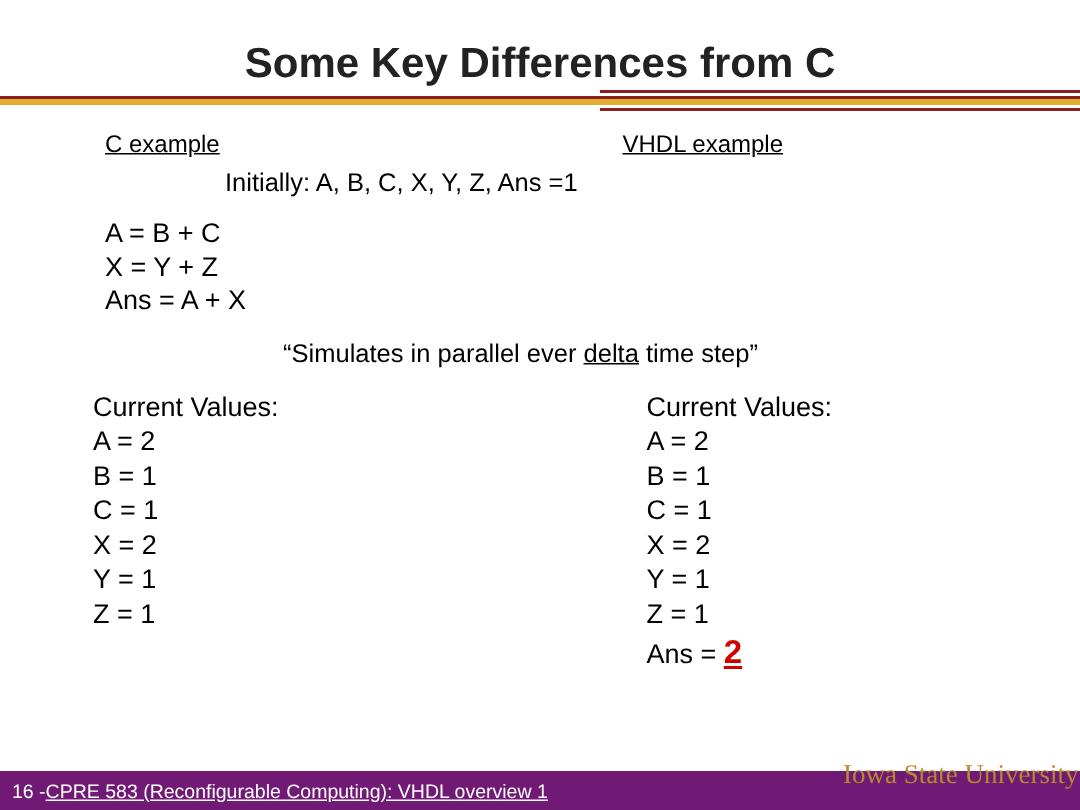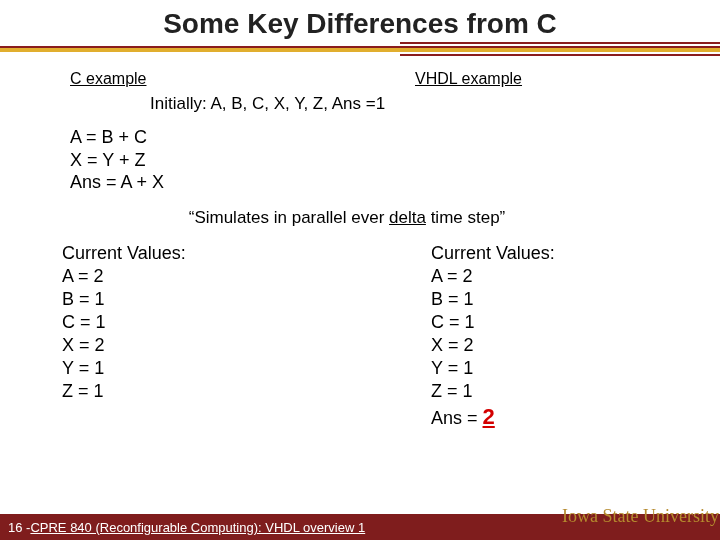--- a/index.html
+++ b/index.html
@@ -10,21 +10,21 @@
     background: #fff;
     font-family: Arial, Helvetica, sans-serif;
     color: #000;
     position: relative;
     overflow: hidden;
   }
   .title {
     font-size: 28px;
     font-weight: bold;
     text-align: center;
-    padding-top: 8px;
+    padding-top: 26px;
     color: #222;
   }
   .rule {
     margin-top: 6px;
     height: 6px;
     width: 100%;
     background: linear-gradient(to bottom, #8a1d1d 0 2px, #e1ae2e 2px 6px);
     position: relative;
   }
   .rule::after {
@@ -100,21 +100,21 @@
     line-height: 1.28;
   }
   .vals-left { padding-left: 62px; flex: 1; }
   .vals-right { padding-left: 40px; flex: 1; }
   .red-ul { color: #d30000; font-weight: bold; text-decoration: underline; font-size: 22px; }
   .footer {
     position: absolute;
     left: 0; bottom: 0;
     width: 100%;
     height: 26px;
-    background: #7f1d1d;
+    background: #701a75;
     color: #fff;
     font-size: 13px;
     padding-left: 8px;
     display: flex;
     align-items: center;
   }
   .footer .course { text-decoration: underline; }
   .footer .uni {
     position: absolute;
     right: 1px;
@@ -172,15 +172,15 @@
 Y = 1
 Z = 1</div>
     <div class="vals-block">
       <span>Ans = </span><span class="red-ul">2</span>
     </div>
   </div>
 </div>
 
 <div class="footer">
   <span>16 - </span>
-    <span class="course">CPRE 840 (Reconfigurable Computing):  VHDL overview 1</span>
+    <span class="course">CPRE 583 (Reconfigurable Computing):  VHDL overview 1</span>
   <span class="uni">Iowa State University</span>
 </div>
 
 </body></html>

